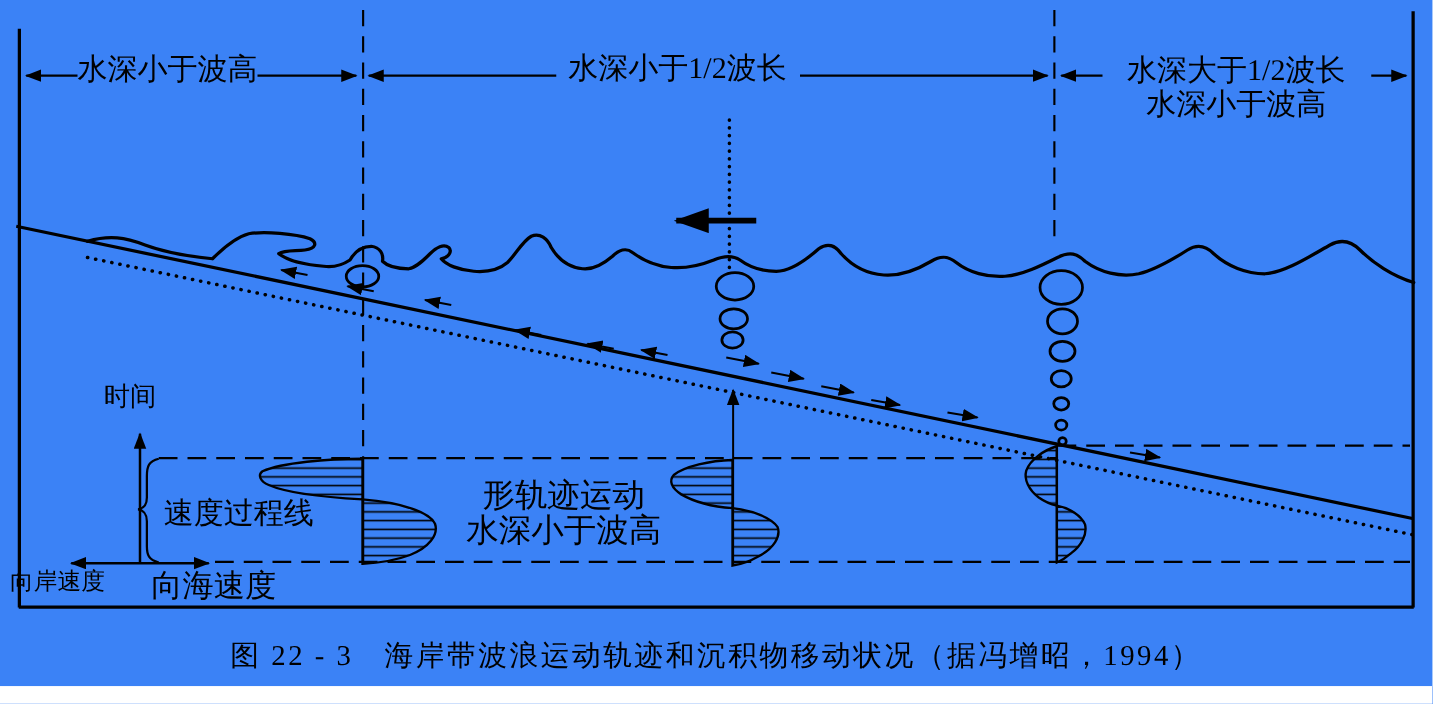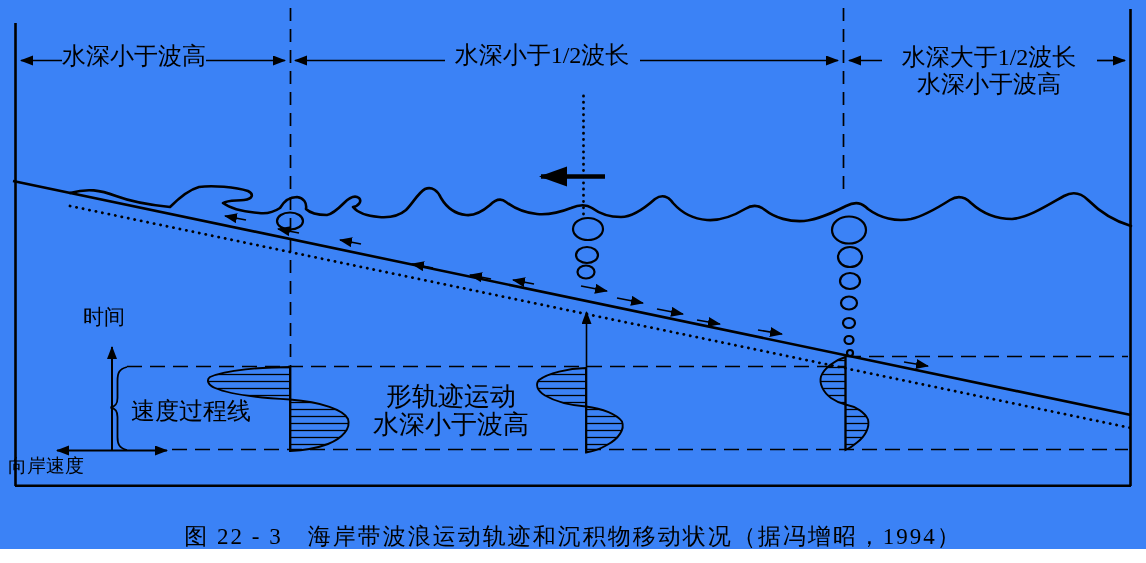--- a/index.html
+++ b/index.html
@@ -21,21 +21,21 @@
   .lbl.center{text-align:center;white-space:normal;}
   #lz1{left:34px;top:43px;width:200px;font-size:24px;}
   #lz2{left:417px;top:42px;width:250px;font-size:24px;}
   #lz3{left:853px;top:44px;width:272px;font-size:24px;line-height:27px;}
   #ltime{left:83px;top:306px;font-size:21px;}
   #lperiod{left:131px;top:398px;font-size:24px;}
   #lonshore{left:8px;top:456px;font-size:19px;}
   #loffshore{left:121px;top:456px;font-size:25px;}
   #lbottom{left:357px;top:383px;width:188px;font-size:26px;line-height:28px;}
   #lwavebase{left:903px;top:322px;font-size:26px;letter-spacing:12px;}
-  #lcaption{left:0px;top:524px;width:1146px;font-size:23px;letter-spacing:2px;text-align:center;}
+  #lcaption{left:0px;top:512px;width:1146px;font-size:23px;letter-spacing:2px;text-align:center;}
 </style>
 </head>
 <body>
 
 <div class="fig">
 
   <svg width="1146" height="563" viewBox="0 0 1146 563">
     <defs>
       <marker id="mArrow" markerUnits="userSpaceOnUse" markerWidth="14" markerHeight="11" refX="12" refY="5" orient="auto">
         <path d="M0,0 L13,5 L0,10 Z" fill="#000"></path>
@@ -176,20 +176,21 @@
   <div class="lbl center" id="lz1">水深小于波高</div>
   <div class="lbl center" id="lz2">水深小于1/2波长</div>
   <div class="lbl center" id="lz3">
     <div>水深大于1/2波长</div>
     <div>水深小于波高</div>
   </div>
 
   <div class="lbl" id="ltime">时间</div>
   <div class="lbl" id="lperiod">速度过程线</div>
   <div class="lbl" id="lonshore">向岸速度</div>
+  <div class="lbl" id="loffshore">向海速度</div>
   <div class="lbl center" id="lbottom">
     <div>形轨迹运动</div>
     <div>水深小于波高</div>
   </div>
 
 
   <div class="lbl center" id="lcaption">图 22 - 3　海岸带波浪运动轨迹和沉积物移动状况（据冯增昭，1994）</div>
 </div>
 
 </body></html>

